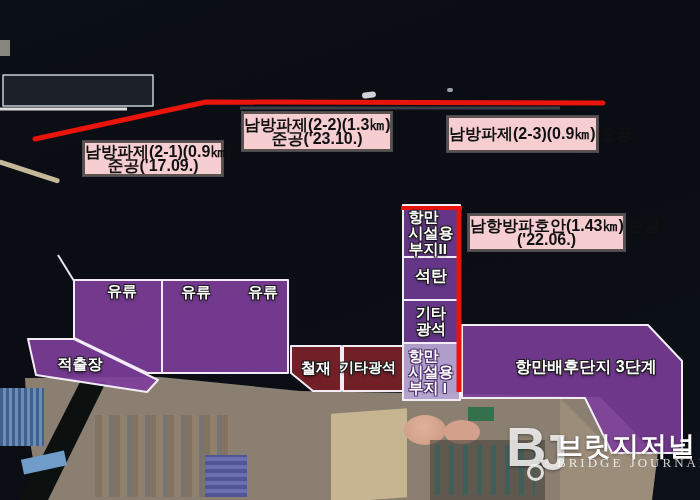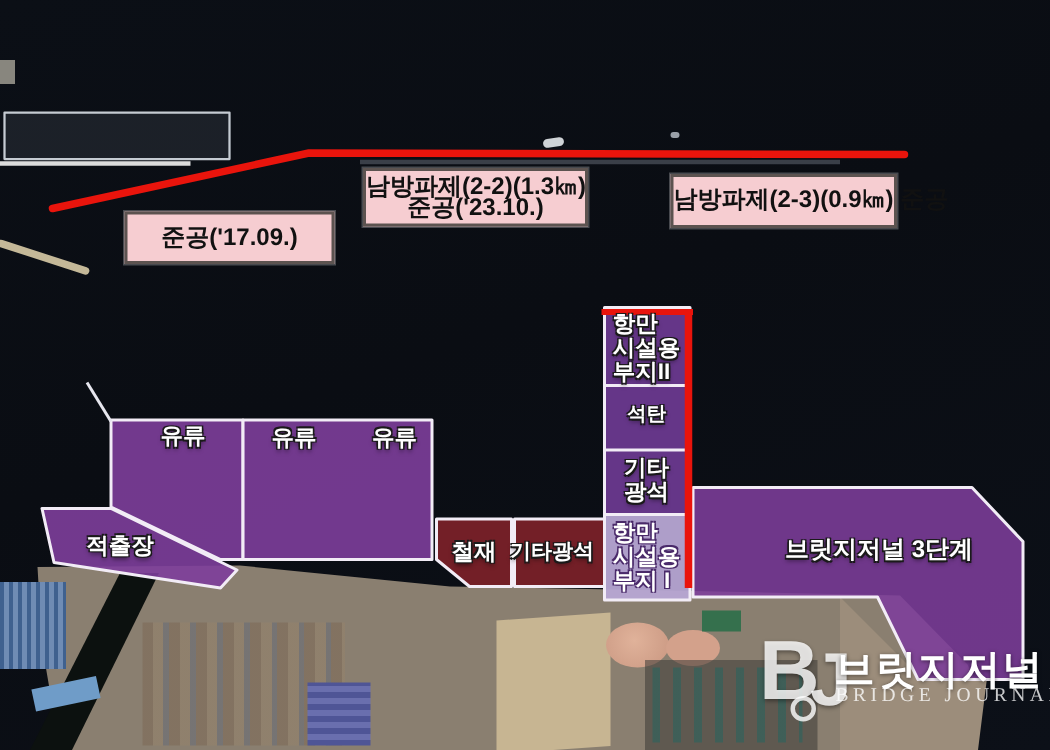--- a/index.html
+++ b/index.html
@@ -95,41 +95,46 @@
   <div class="zlabel" style="left:196px;top:292px;font-size:15px;">유류</div>
   <div class="zlabel" style="left:263px;top:292px;font-size:15px;">유류</div>
   <div class="zlabel" style="left:80px;top:364px;font-size:15px;">적출장</div>
   <div class="zlabel" style="left:316px;top:368px;font-size:15px;">철재</div>
   <div class="zlabel" style="left:368px;top:368px;font-size:14px;">기타광석</div>
   <div class="zlabel" style="left:431px;top:233px;font-size:15px;">
     <span class="ln">항만</span>
     <span class="ln">시설용</span>
     <span class="ln">부지II</span>
   </div>
-  <div class="zlabel" style="left:431px;top:276px;font-size:13px;">석탄</div>
+  <div class="zlabel" style="left:431px;top:276px;font-size:16px;">석탄</div>
   <div class="zlabel" style="left:431px;top:321px;font-size:15px;">
     <span class="ln">기타</span>
     <span class="ln">광석</span>
   </div>
   <div class="zlabel" style="left:431px;top:372px;font-size:15px;text-shadow:-1px -1px 0 #4a2a6a,1px -1px 0 #4a2a6a,-1px 1px 0 #4a2a6a,1px 1px 0 #4a2a6a;">
     <span class="ln">항만</span>
     <span class="ln">시설용</span>
     <span class="ln">부지 I</span>
   </div>
-  <div class="zlabel" style="left:586px;top:367px;font-size:16px;">브릿지저널 3단계</div>
+  <div class="zlabel" style="left:586px;top:367px;font-size:16px;">항만배후단지 3단계</div>
 
   <div class="pinkbox" style="left:83px;top:141px;width:136px;height:31px;">
+    <span>남방파제(2-1)(0.9㎞)</span>
     <span>준공('17.09.)</span>
   </div>
   <div class="pinkbox" style="left:242px;top:112px;width:146px;height:35px;">
     <span>남방파제(2-2)(1.3㎞)</span>
     <span>준공('23.10.)</span>
   </div>
   <div class="pinkbox" style="left:447px;top:116px;width:147px;height:32px;">
     <span>남방파제(2-3)(0.9㎞) 준공</span>
+  </div>
+  <div class="pinkbox" style="left:468px;top:214px;width:153px;height:33px;">
+    <span>남항방파호안(1.43㎞) 준공</span>
+    <span>('22.06.)</span>
   </div>
 
   <div>
     <span class="wm-b" style="left:506px;top:414px;font-size:56px;">B</span>
     <span class="wm-j" style="left:540px;top:424px;font-size:50px;">J</span>
     <span class="wm-ring" style="left:527px;top:464px;"></span>
     <span class="wm-kr" style="left:556px;top:428px;">브릿지저널</span>
     <span class="wm-en" style="left:557px;top:455px;">BRIDGE JOURNAL</span>
   </div>
 

